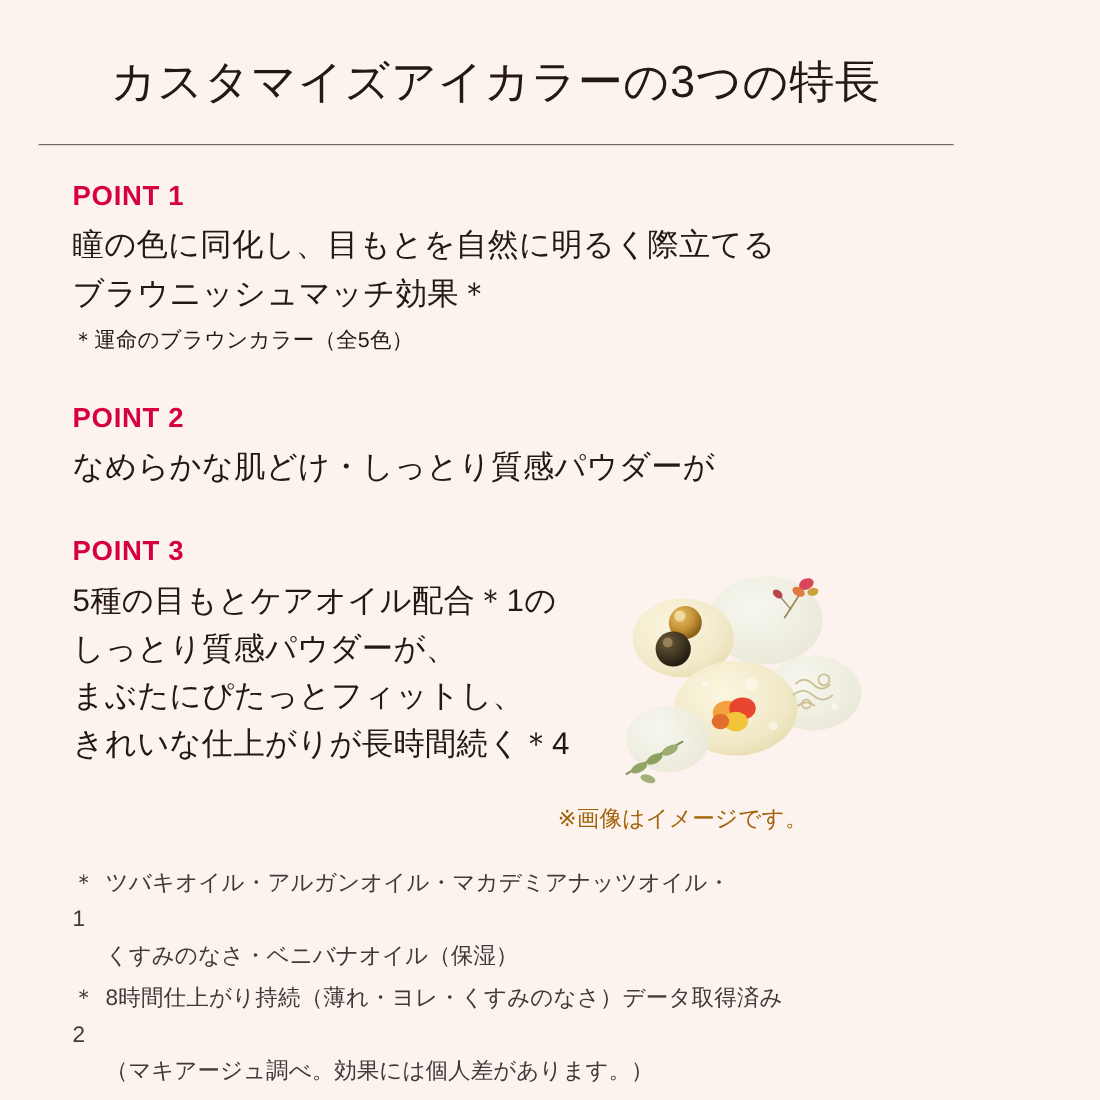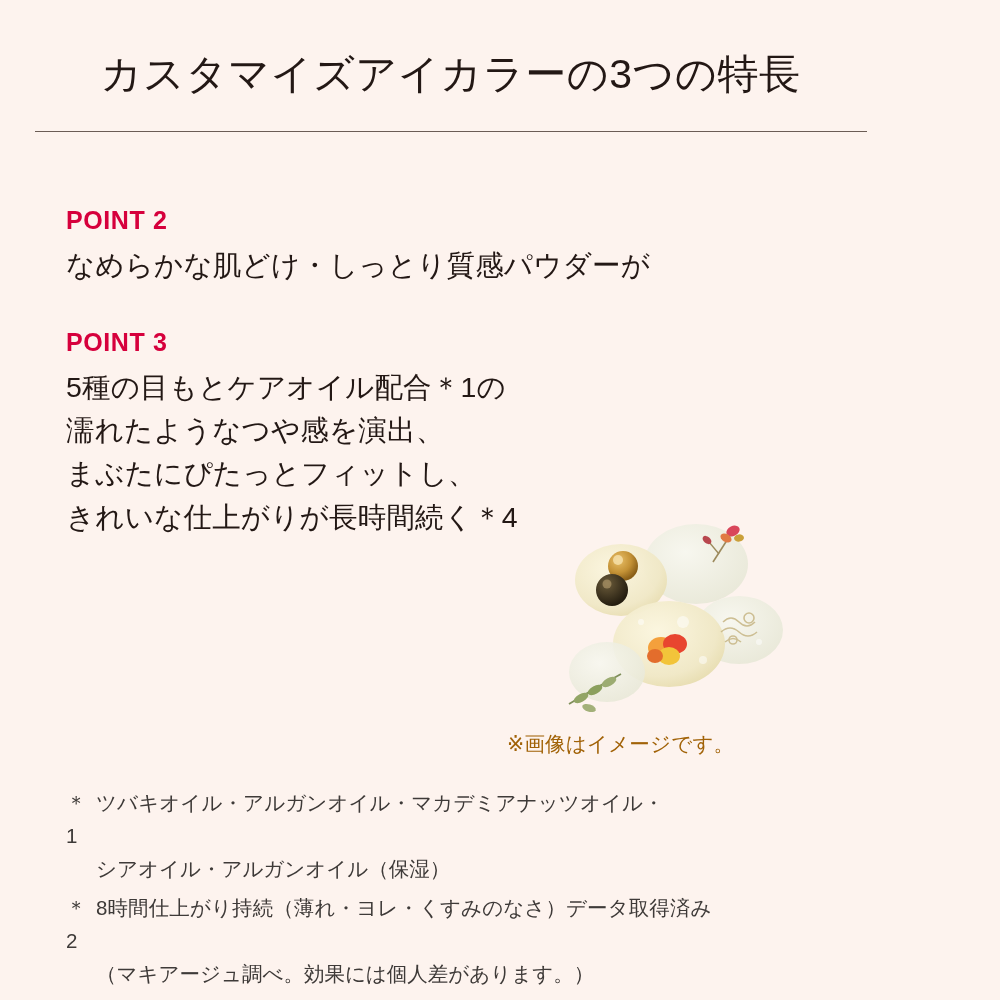--- a/index.html
+++ b/index.html
@@ -138,35 +138,41 @@
 
 <div class="page">
 
   <div class="header">
     <h1 class="header-title">カスタマイズアイカラーの3つの特長</h1>
     <div class="header-rule"></div>
   </div>
 
   <div class="content">
 
+    <div class="point-block">
+      <p class="point-label">POINT 1</p>
+      <p class="point-line">瞳の色に同化し、目もとを自然に明るく際立てる</p>
+      <p class="point-line">ブラウニッシュマッチ効果＊</p>
+      <p class="point-note">＊運命のブラウンカラー（全5色）</p>
+    </div>
 
     <div class="gap-1"></div>
 
     <div class="point-block">
       <p class="point-label">POINT 2</p>
       <p class="point-line">なめらかな肌どけ・しっとり質感パウダーが</p>
     </div>
 
     <div class="gap-2"></div>
 
     <div class="point-block point3-wrap">
       <p class="point-label">POINT 3</p>
       <div class="point3-text">
         <p class="point-line">5種の目もとケアオイル配合＊1の</p>
-        <p class="point-line">濡れたようなつや感を演出、</p>
+        <p class="point-line">しっとり質感パウダーが、</p>
         <p class="point-line">まぶたにぴたっとフィットし、</p>
         <p class="point-line">きれいな仕上がりが長時間続く＊4</p>
       </div>
     </div>
 
   </div>
 
   <div class="product-figure">
     <svg width="230" height="205" viewBox="0 0 230 205" xmlns="http://www.w3.org/2000/svg">
       <defs>
@@ -246,21 +252,21 @@
     </svg>
   </div>
 
   <div class="product-caption">※画像はイメージです。</div>
 
   <div class="footnotes">
     <div class="fn-row">
       <span class="fn-mark">＊1</span>
       <span class="fn-text">ツバキオイル・アルガンオイル・マカデミアナッツオイル・</span>
     </div>
-    <div class="fn-cont">シアオイル・アルガンオイル（保湿）</div>
+    <div class="fn-cont">くすみのなさ・ベニバナオイル（保湿）</div>
     <div class="fn-space"></div>
     <div class="fn-row">
       <span class="fn-mark">＊2</span>
       <span class="fn-text">8時間仕上がり持続（薄れ・ヨレ・くすみのなさ）データ取得済み</span>
     </div>
     <div class="fn-cont">（マキアージュ調べ。効果には個人差があります。）</div>
   </div>
 
 </div>
 

